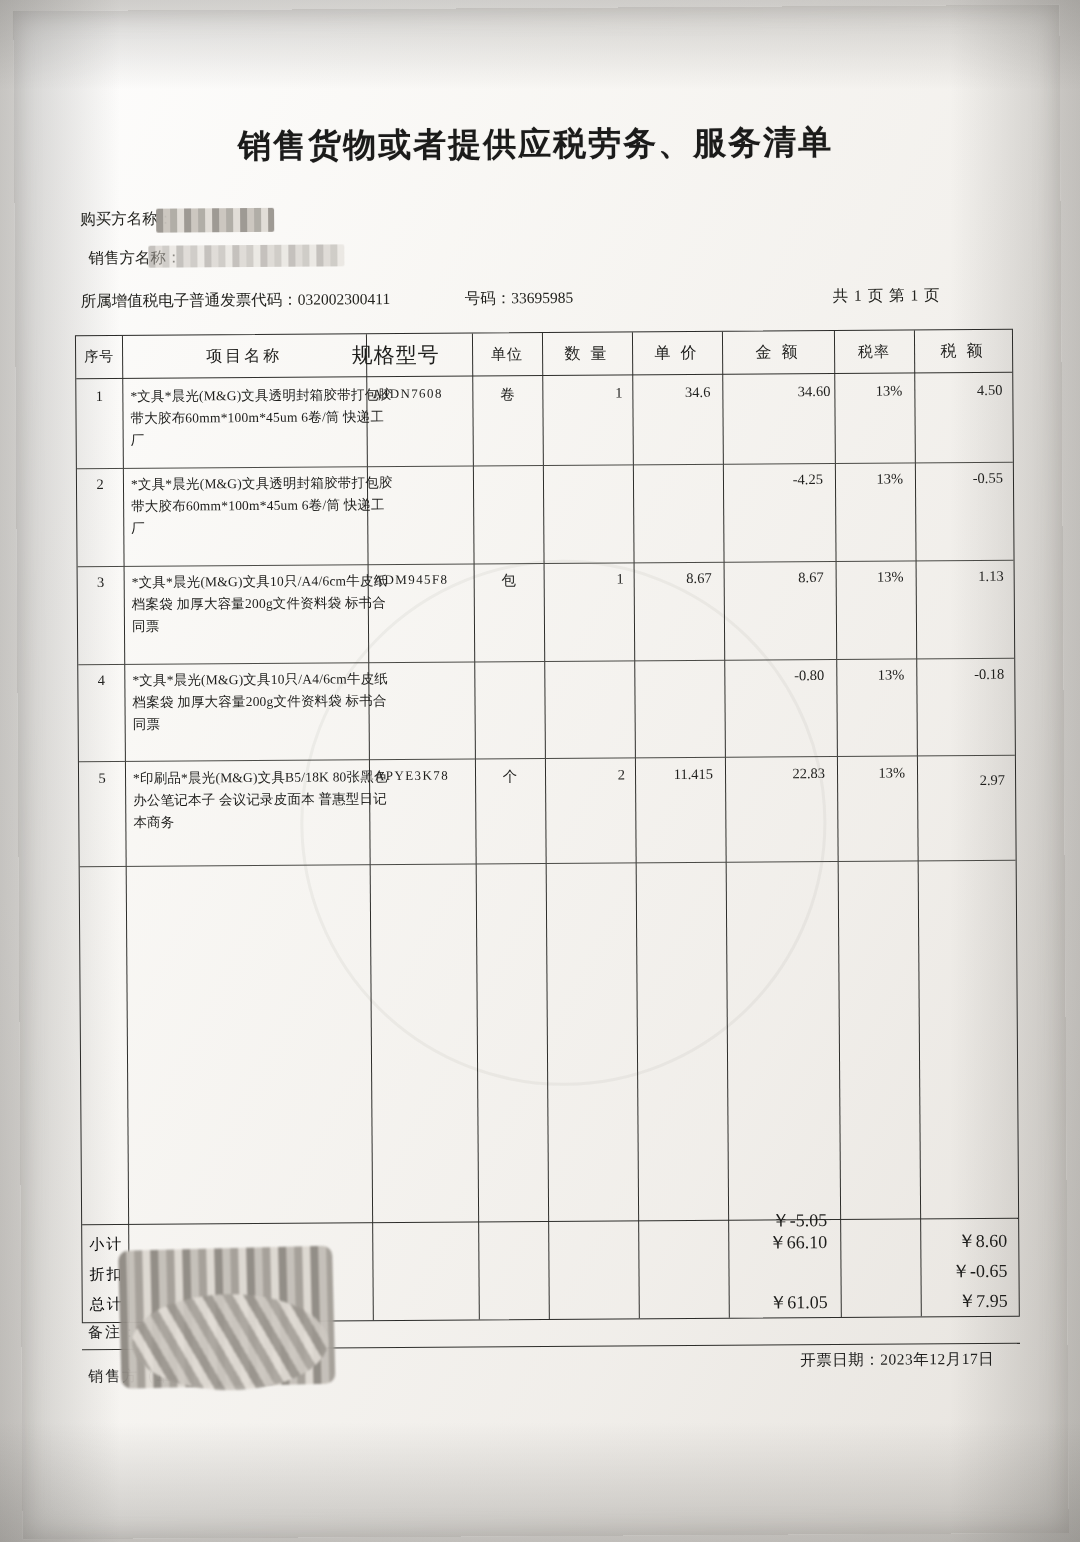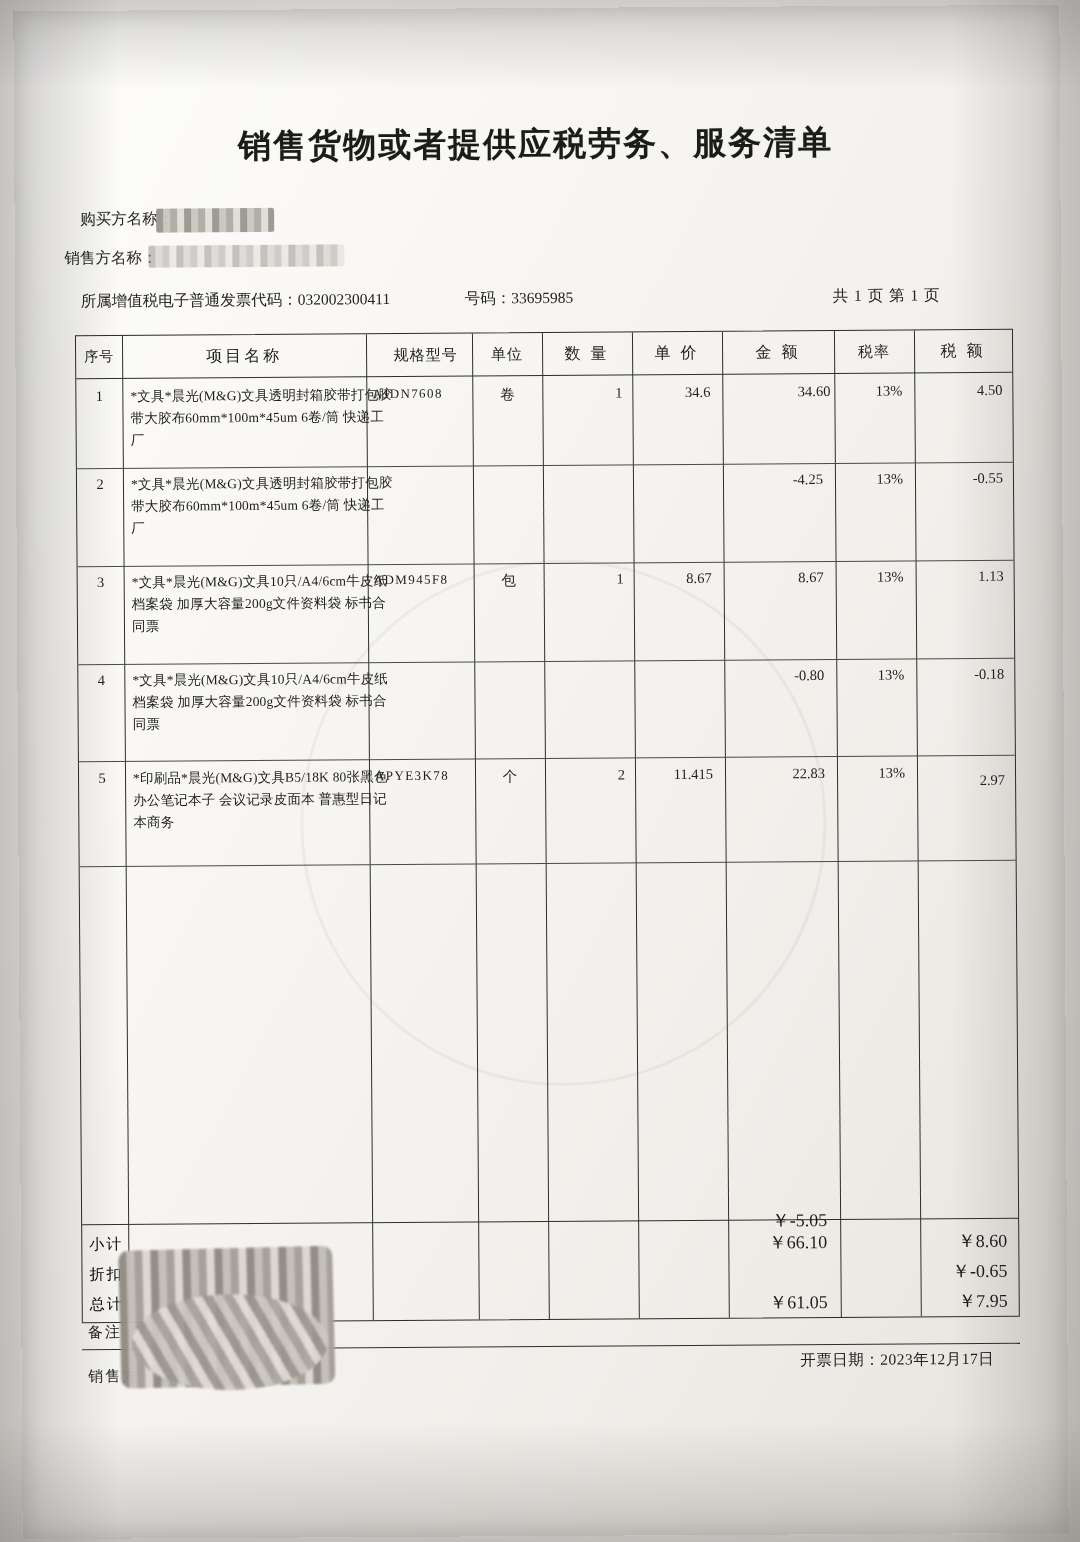--- a/index.html
+++ b/index.html
@@ -81,21 +81,21 @@
   }
 
   
   .hdr {
     position: absolute;
     font-size: 15.5px;
     color: #23231f;
     white-space: nowrap;
   }
   #buyer-label { left: 84px; top: 206px; }
-  #seller-label { left: 68px; top: 245px; }
+  #seller-label { left: 92px; top: 245px; }
   #code-line { left: 84px; top: 288px; }
   #num-line { left: 468px; top: 288px; text-align: center; }
   #page-line { left: 836px; top: 288px; letter-spacing: 1px; }
 
   .redact {
     position: absolute;
     border-radius: 2px;
     background:
       repeating-linear-gradient(90deg, #9a958f 0 7px, #cac5be 7px 14px, #aeaaa3 14px 21px, #e0dcd6 21px 28px),
       #b9b4ad;
@@ -295,21 +295,21 @@
     <div class="hline thin" style="top:132px;"></div>
     <div class="hline thin" style="top:230px;"></div>
     <div class="hline thin" style="top:328px;"></div>
     <div class="hline thin" style="top:425px;"></div>
     <div class="hline thin" style="top:530px;"></div>
 
     <div class="hline" style="top:888px;"></div>
 
     <div class="th" style="left:0px;  width:46px;  letter-spacing:1px; font-size:14px;">序号</div>
     <div class="th" style="left:46px; width:244px;">项目名称</div>
-    <div class="th" style="left:304px;width:91px; letter-spacing:1px; font-size:15px;">规格型号</div>
+    <div class="th" style="left:274px;width:91px; letter-spacing:1px; font-size:21px;">规格型号</div>
     <div class="th" style="left:396px;width:70px;  letter-spacing:1px; font-size:15px;">单位</div>
     <div class="th" style="left:466px;width:90px;">数 量</div>
     <div class="th" style="left:556px;width:90px;">单 价</div>
     <div class="th" style="left:646px;width:112px;">金 额</div>
     <div class="th" style="left:758px;width:80px; letter-spacing:1px; font-size:15px;">税率</div>
     <div class="th" style="left:838px;width:98px;">税 额</div>
 
     <div class="cell center" style="left:0px;  top:52px; width:46px;">1</div>
     <div class="desc" style="left:54px; top:50px;">*文具*晨光(M&amp;G)文具透明封箱胶带打包胶带大胶布60mm*100m*45um 6卷/筒 快递工厂</div>
     <div class="spec" style="left:296px;top:52px;">AJDN7608</div>

